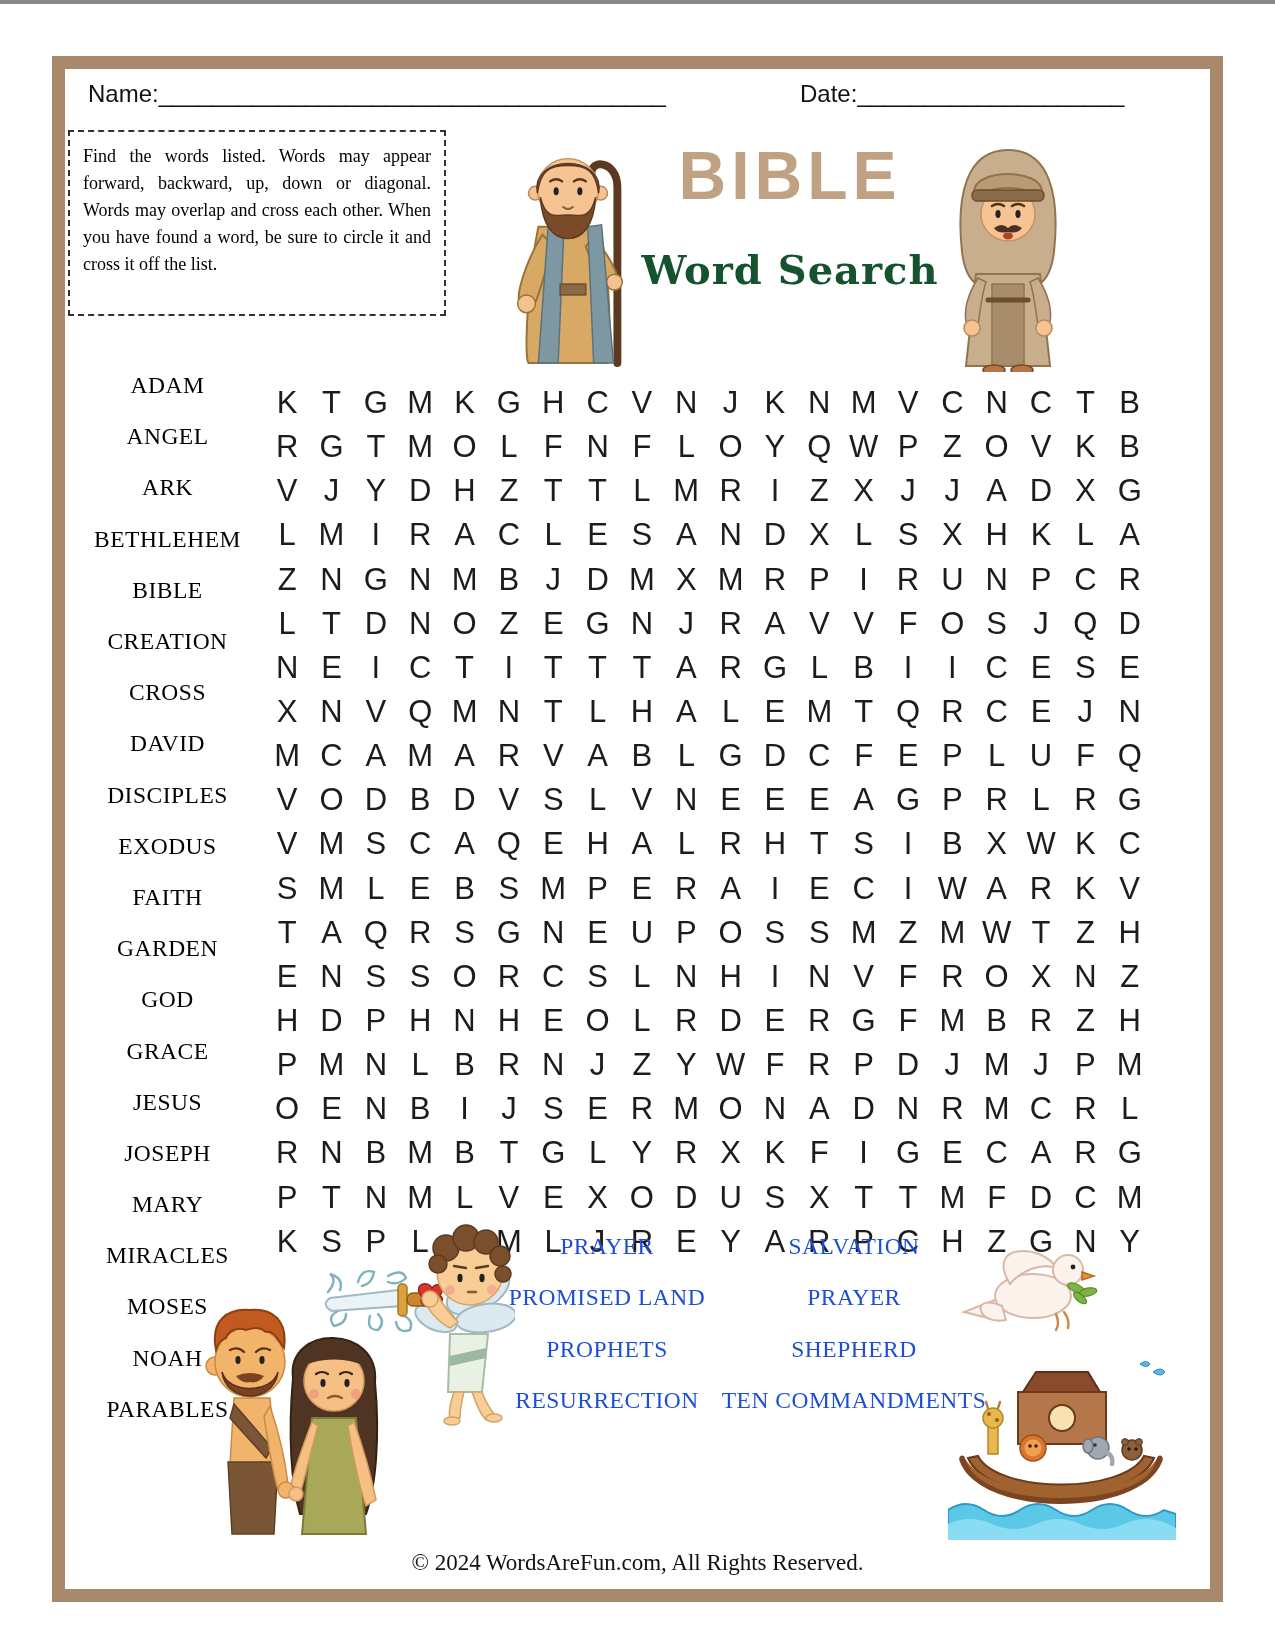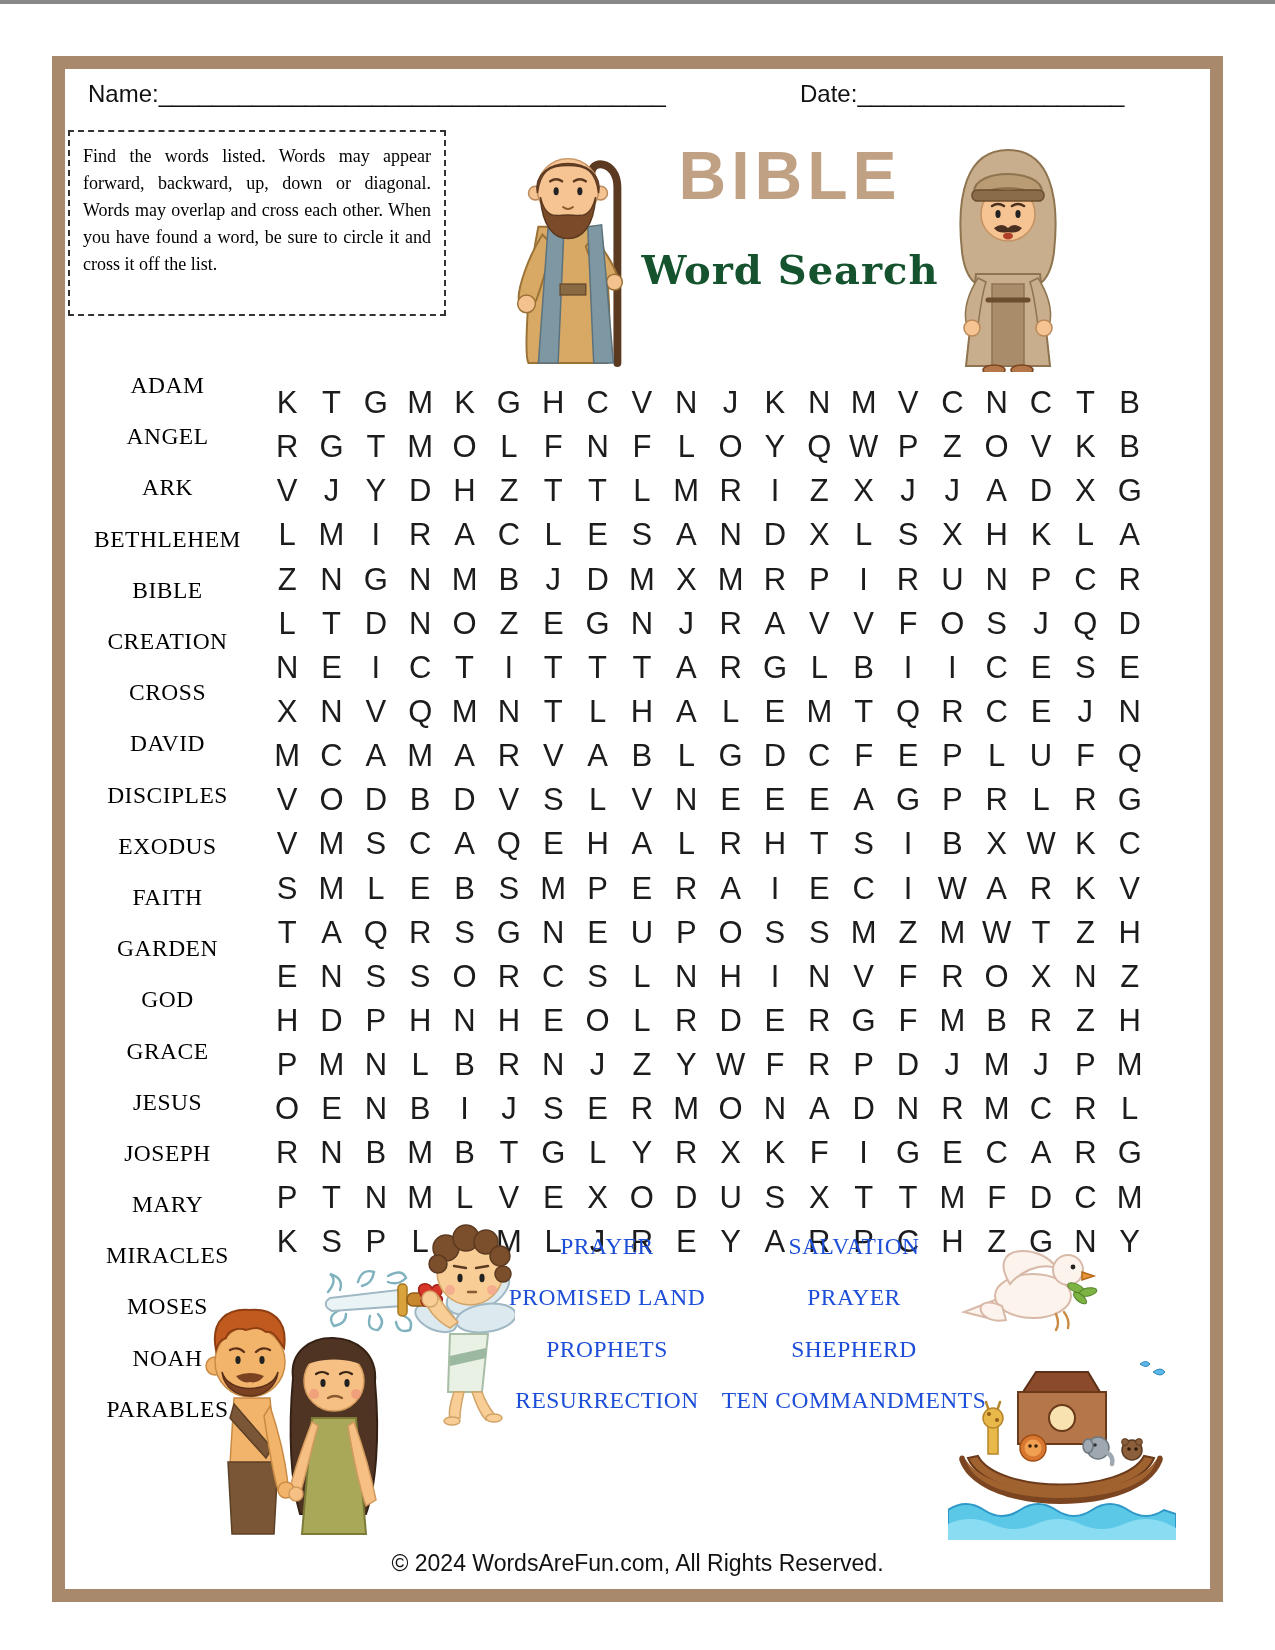--- a/index.html
+++ b/index.html
@@ -52,21 +52,21 @@
   .bottom-col{position:absolute;top:1217px;}
   .bottom-col .list-item{
     height:51.3px;display:flex;align-items:center;justify-content:center;
     font-size:23.5px;letter-spacing:0.5px;color:#1d4ed8;white-space:nowrap;
   }
   .bottom-col1{left:478px;width:258px;}
   .bottom-col2{left:715px;width:278px;}
   
   .copyright{
     position:absolute;left:0;right:0;top:1546px;text-align:center;
-    font-family:Liberation Sans, sans-serif;font-size:23px;color:#111;
+    font-family:Liberation Serif, serif;font-size:23px;color:#111;
   }
   
   .illu{position:absolute;}
   .illu svg{display:block;width:100%;height:100%;}
   .jesus{left:468px;top:124px;width:200px;height:242px;}
   .shepherd{left:928px;top:130px;width:160px;height:238px;}
   .angel{left:300px;top:1202px;width:215px;height:228px;}
   .adameve{left:188px;top:1282px;width:218px;height:252px;}
   .dove{left:948px;top:1222px;width:162px;height:116px;}
   .ark{left:948px;top:1348px;width:228px;height:188px;}

